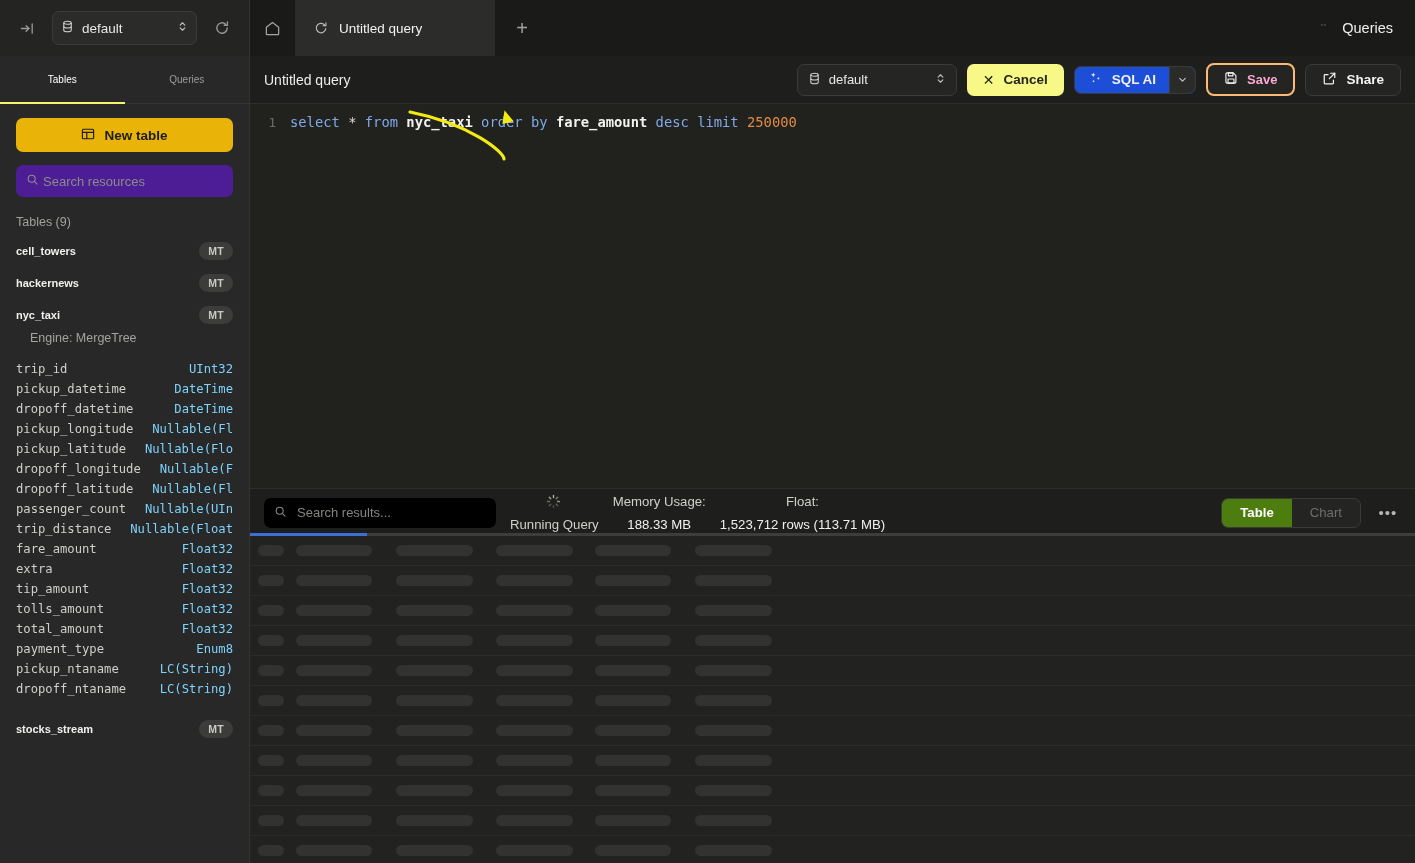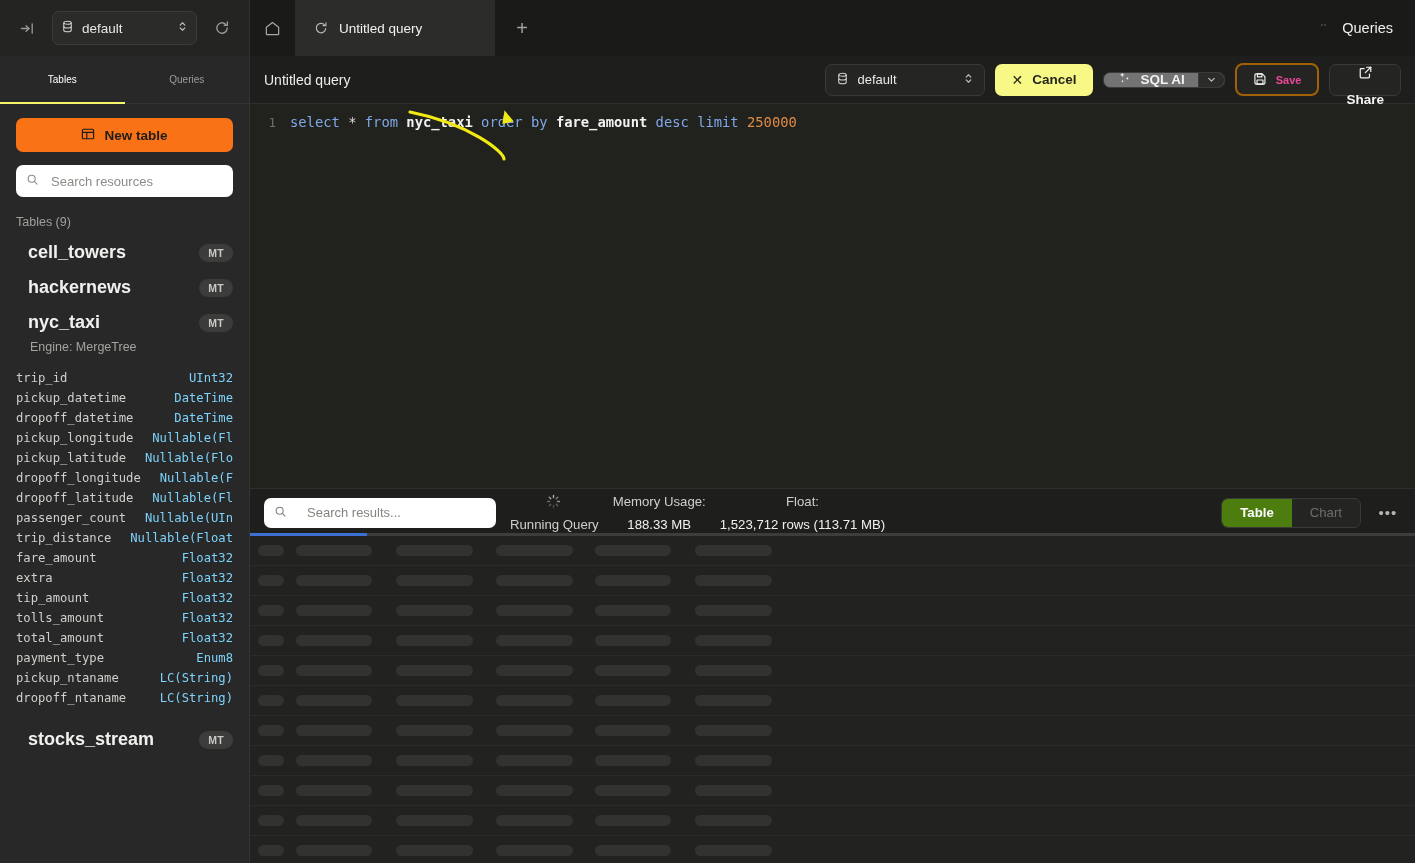--- a/index.html
+++ b/index.html
@@ -37,75 +37,75 @@
   
   .sidebar { width: 250px; flex: 0 0 250px; background: #282828; border-right: 1px solid #333331;
              display: flex; flex-direction: column; min-height: 0; }
   .side-tabs { display: flex; height: 48px; flex: 0 0 48px; border-bottom: 1px solid #343432; }
   .side-tab { flex: 1; display: flex; align-items: center; justify-content: center; font-size: 10px;
               color: #9c9c98; position: relative; }
   .side-tab.active { color: #ffffff; }
   .side-tab.active::after { content: ""; position: absolute; left: 0; right: 0; bottom: -1px; height: 2.5px; background: #f4f56b; }
   .side-pad { padding: 14px 16px 0 16px; }
   .new-table { width: 100%; height: 34px; display: flex; align-items: center; justify-content: center; gap: 9px;
-               background: #f97316; color: #1d1d1b; border-radius: 7px; font-size: 13.5px; font-weight: 600; }
-  .search-box { margin-top: 13px; width: 100%; height: 32px; display: flex; align-items: center; gap: 12px;
-                padding: 0 10px; background: #ffffff; border-radius: 7px; color: #8c8c88; font-size: 13px; }
+               background: #eab308; color: #1d1d1b; border-radius: 7px; font-size: 13.5px; font-weight: 600; }
+  .search-box { margin-top: 13px; width: 100%; height: 32px; display: flex; align-items: center; gap: 4px;
+                padding: 0 10px; background: #4c1d95; border-radius: 7px; color: #8c8c88; font-size: 13px; }
   .tables-hdr { padding: 18px 16px 6px 16px; font-size: 12.5px; color: #a0a09c; }
   .side-scroll { flex: 1; overflow: hidden; }
   .tbl-row { display: flex; align-items: center; justify-content: space-between; padding: 7px 16px; }
-  .tbl-name { font-size: 18px; font-weight: 700; color: #f0f0ee; margin-left: 12px; }
+  .tbl-name { font-size: 11px; font-weight: 700; color: #f0f0ee; }
   .mt-badge { background: #3c3c3a; color: #c9c9c5; font-size: 10.5px; font-weight: 700; border-radius: 10px;
               padding: 3px 9px; letter-spacing: .3px; }
   .engine { padding: 0 16px 6px 30px; font-size: 12.5px; color: #a3a39f; }
   .cols { padding: 8px 16px 0 16px; }
   .col-row { display: flex; justify-content: space-between; gap: 8px; font-family: "DejaVu Sans Mono", monospace;
              font-size: 12.2px; color: #cfcfcb; line-height: 20px; white-space: nowrap; overflow: hidden; }
   .col-type { color: #7dd3fc; overflow: hidden; }
   .spacer-12 { height: 14px; }
 
   
   .main { flex: 1; display: flex; flex-direction: column; min-width: 0; background: #21211d; }
   .qbar { height: 48px; flex: 0 0 48px; display: flex; align-items: center; gap: 10px; padding: 0 14px;
           background: #1e1e1c; border-bottom: 1px solid #2e2e2c; }
   .qtitle { font-size: 14px; color: #ededeb; flex: 1; }
   .db-pill { width: 160px; height: 32px; display: flex; align-items: center; gap: 8px; padding: 0 10px;
              border: 1px solid #3a3a38; border-radius: 7px; background: #252523; font-size: 13px; }
   .db-pill .lbl { flex: 1; }
   .cancel-btn { height: 32px; display: flex; align-items: center; gap: 9px; padding: 0 16px;
                 background: #f7f885; color: #25251e; border-radius: 7px; font-size: 13.5px; font-weight: 600; }
   .cancel-btn .x { font-size: 14px; font-weight: 400; }
-  .ai-group { height: 16px; display: flex; align-items: stretch; border: 1px solid #3a3a38; border-radius: 7px;
-              background: #737373; overflow: hidden; }
+  .ai-group { height: 28px; display: flex; align-items: stretch; border: 1px solid #3a3a38; border-radius: 7px;
+              background: #1d4ed8; overflow: hidden; }
   .ai-main { display: flex; align-items: center; gap: 9px; padding: 0 13px; font-size: 13.5px; font-weight: 600; color: #f0f0ee; }
   .ai-caret { width: 26px; display: flex; align-items: center; justify-content: center; border-left: 1px solid #3a3a38;
               background: #2b2b29; color: #bdbdb9; }
-  .save-btn { height: 33px; display: flex; align-items: center; gap: 9px; padding: 0 16px; border: 2px solid #a16207;
-              border-radius: 8px; background: #242422; font-size: 11px; font-weight: 600; color: #ec4899; }
+  .save-btn { height: 33px; display: flex; align-items: center; gap: 9px; padding: 0 16px; border: 2px solid #fdba74;
+              border-radius: 8px; background: #242422; font-size: 13px; font-weight: 600; color: #f9a8d4; }
   .share-btn { height: 32px; display: flex; align-items: center; gap: 9px; padding: 0 16px; border: 1px solid #3a3a38;
-               border-radius: 7px; background: #242422; font-size: 13.5px; font-weight: 600; color: #f4f4f2; flex-direction: column; }
+               border-radius: 7px; background: #242422; font-size: 13.5px; font-weight: 600; color: #f4f4f2; }
 
   
   .editor { flex: 1; min-height: 0; position: relative; background: #21211d; padding-top: 10px; }
   .code-line { display: flex; align-items: baseline; font-family: "DejaVu Sans Mono", monospace; font-size: 13.8px; }
   .gutter { width: 40px; text-align: right; padding-right: 14px; color: #6f6f68; font-size: 12.5px; }
   .k { color: #7fa9e8; }
   .id { color: #f2f2f0; font-weight: 700; }
   .op { color: #dcdcd8; }
   .num { color: #e08b45; }
 
   
   .arrow { position: absolute; pointer-events: none; left: 0; top: 0; }
 
   
   .results { flex: 0 0 375px; display: flex; flex-direction: column; background: #1e1e1c; min-height: 0;
              border-top: 1px solid #2e2e2c; }
   .rbar { height: 47px; flex: 0 0 47px; display: flex; align-items: center; gap: 14px; padding: 0 14px; position: relative; }
-  .rsearch { width: 232px; height: 30px; display: flex; align-items: center; gap: 20px; padding: 0 10px;
-             background: #ffffff; border-radius: 7px; color: #85857f; font-size: 13px; }
+  .rsearch { width: 232px; height: 30px; display: flex; align-items: center; gap: 10px; padding: 0 10px;
+             background: #000000; border-radius: 7px; color: #85857f; font-size: 13px; }
   .stat-group { display: flex; align-items: center; gap: 8px; font-size: 13.2px; color: #d6d6d2; flex-direction: column; }
   .stat-lbl { color: #cfcfcb; }
   .stat-val { color: #f0f0ee; }
   .spinner { color: #b8b8b2; display: flex; margin-right: 2px; }
   .rbar-spacer { flex: 1; }
   .seg { display: flex; height: 30px; border: 1px solid #3a3a38; border-radius: 7px; overflow: hidden; background: #242422; }
   .seg-btn { display: flex; align-items: center; padding: 0 18px; font-size: 13.2px; color: #6e6e6a; }
   .seg-btn.active { background: #4d7c0f; color: #ffffff; font-weight: 600; }
   .more-btn { width: 26px; display: flex; align-items: center; justify-content: center; color: #b5b5b1; font-size: 15px; letter-spacing: 1px; }
   .progress { position: absolute; left: 0; right: 0; bottom: 0; height: 3px; background: #3d3d3b; }

